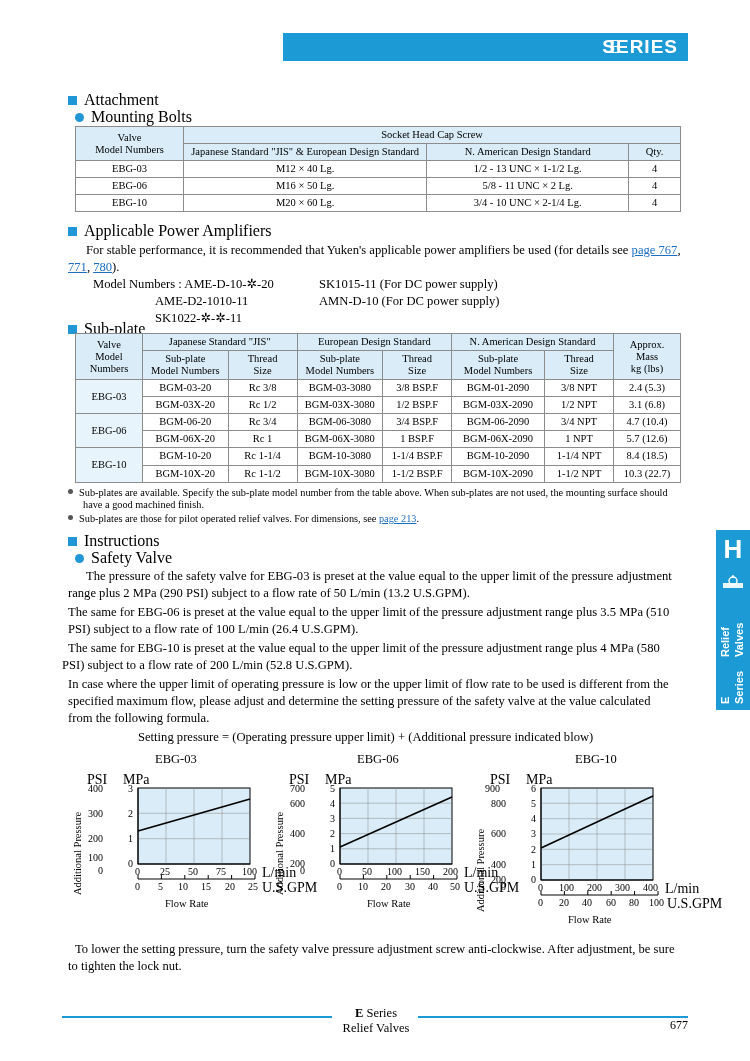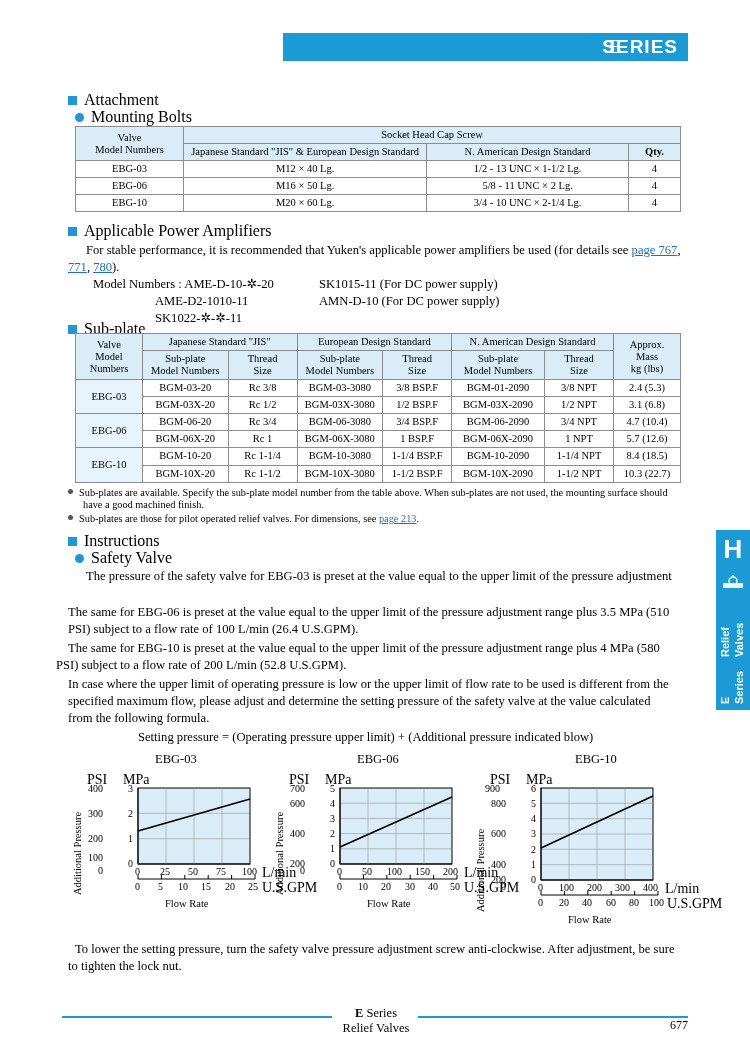--- a/index.html
+++ b/index.html
@@ -256,21 +256,21 @@
       <tr>
         <td class="hdr" rowspan="2" style="width:104px;">
           <div>Valve</div>
           <div>Model Numbers</div>
         </td>
         <td class="hdr" colspan="3">Socket Head Cap Screw</td>
       </tr>
       <tr>
         <td class="hdr" style="width:250px;">Japanese Standard "JIS" &amp; European Design Standard</td>
         <td class="hdr" style="width:205px;">N. American Design Standard</td>
-        <td class="hdr" style="width:45px;font-weight:bold;">Qty.</td>
+        <td class="hdr" style="width:45px;">Qty.</td>
       </tr>
       <tr>
         <td>EBG-03</td>
         <td>M12 × 40 Lg.</td>
         <td>1/2 - 13 UNC × 1-1/2 Lg.</td>
         <td>4</td>
       </tr>
       <tr>
         <td>EBG-06</td>
         <td>M16 × 50 Lg.</td>
@@ -422,24 +422,25 @@
   </div>
 
   <div class="sec-head" style="left:68px; top:532px;">
     <span class="sq-bullet"></span><span>Instructions</span>
   </div>
   <div class="sec-head" style="left:75px; top:549px;">
     <span class="dot-bullet"></span><span>Safety Valve</span>
   </div>
 
   <div class="para" style="left:86px; top:568px; width:600px;">The pressure of  the safety valve  for EBG-03  is  preset at  the  value equal to the upper limit of the pressure adjustment</div>
+  <div class="para" style="left:68px; top:585px; width:620px;">range plus 2 MPa (290 PSI) subject to a flow rate of 50  L/min (13.2 U.S.GPM).</div>
   <div class="para" style="left:68px; top:604px; width:620px;">The same for EBG-06 is preset at the value equal to the upper limit of the pressure adjustment range plus 3.5 MPa (510</div>
   <div class="para" style="left:68px; top:621px; width:620px;">PSI) subject to a flow rate of 100 L/min (26.4 U.S.GPM).</div>
   <div class="para" style="left:68px; top:640px; width:620px;">The same for EBG-10 is preset at the value equal to the upper limit of the pressure adjustment range plus 4 MPa (580</div>
-  <div class="para" style="left:56px; top:657px; width:620px;">PSI) subject to a flow rate of 200 L/min (52.8 U.S.GPM).</div>
+  <div class="para" style="left:62px; top:657px; width:620px;">PSI) subject to a flow rate of 200 L/min (52.8 U.S.GPM).</div>
   <div class="para" style="left:68px; top:676px; width:620px;">In case where the upper limit of operating pressure is low or the upper limit of flow rate to be used is different from the</div>
   <div class="para" style="left:68px; top:693px; width:620px;">specified  maximum flow, please adjust and determine the setting pressure of the safety valve at the value calculated</div>
   <div class="para" style="left:68px; top:710px; width:620px;">from the following formula.</div>
   <div class="para" style="left:138px; top:729px; width:560px;">Setting pressure = (Operating pressure upper limit) + (Additional pressure indicated blow)</div>
 
   <div class="chart" style="left:60px; top:752px; width:235px; height:165px;">
     <div class="ctitle" style="left:95px; top:0px;">EBG-03</div>
     <div class="unit-lbl" style="left:27px; top:20px;">PSI</div>
     <div class="unit-lbl" style="left:63px; top:20px;">MPa</div>
     <div class="vert-lbl" style="left:12px; top:143px;">Additional Pressure</div>

